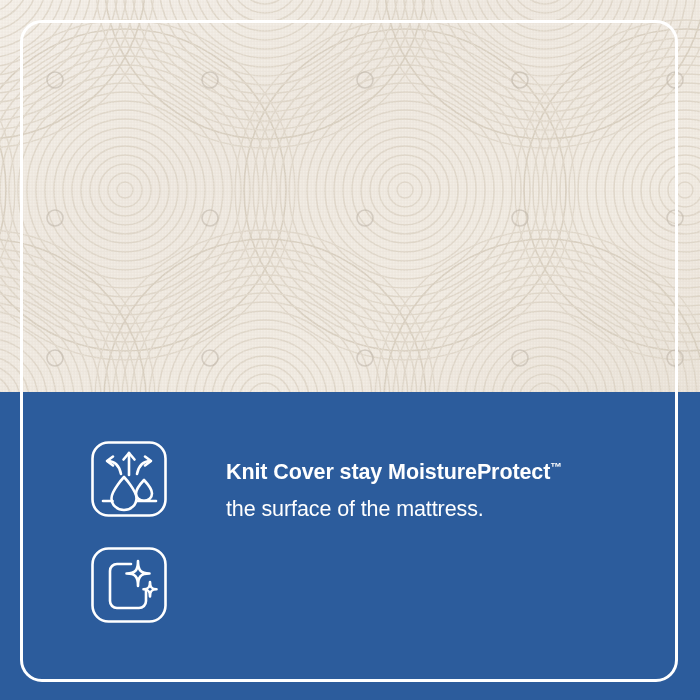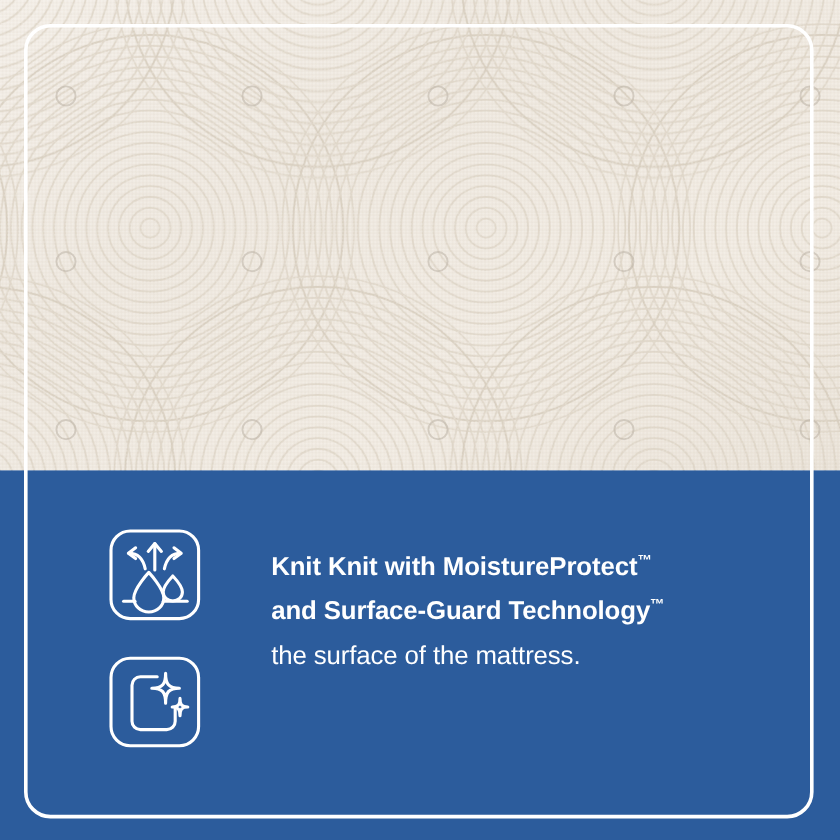--- a/index.html
+++ b/index.html
@@ -263,24 +263,21 @@
 
         <path d="M48 15 C48 24 50.5 27.5 59.5 27.5 C50.5 27.5 48 31 48 40 C48 31 45.5 27.5 36.5 27.5 C45.5 27.5 48 24 48 15 Z" fill="none" stroke="#ffffff" stroke-width="2.6" stroke-linejoin="round"></path>
 
         <path d="M60 36 C60 41.2 61.4 43.2 66.5 43.2 C61.4 43.2 60 45.2 60 50.4 C60 45.2 58.6 43.2 53.5 43.2 C58.6 43.2 60 41.2 60 36 Z" fill="none" stroke="#ffffff" stroke-width="2.6" stroke-linejoin="round"></path>
       </svg>
 
     </div>
 
     <div class="text-column">
       <div class="line bold">
-        <span>Knit Knit with MoistureProtect</span><span class="tm">™</span>
-      </div>
-      <div class="line bold">
-        <span>and Surface-Guard Technology</span><span class="tm">™</span>
+        <span>Knit Cover stay MoistureProtect</span><span class="tm">™</span>
       </div>
       <div class="line">the surface of the mattress.</div>
     </div>
 
   </div>
 
   <div class="frame"></div>
 
 </div>
 

